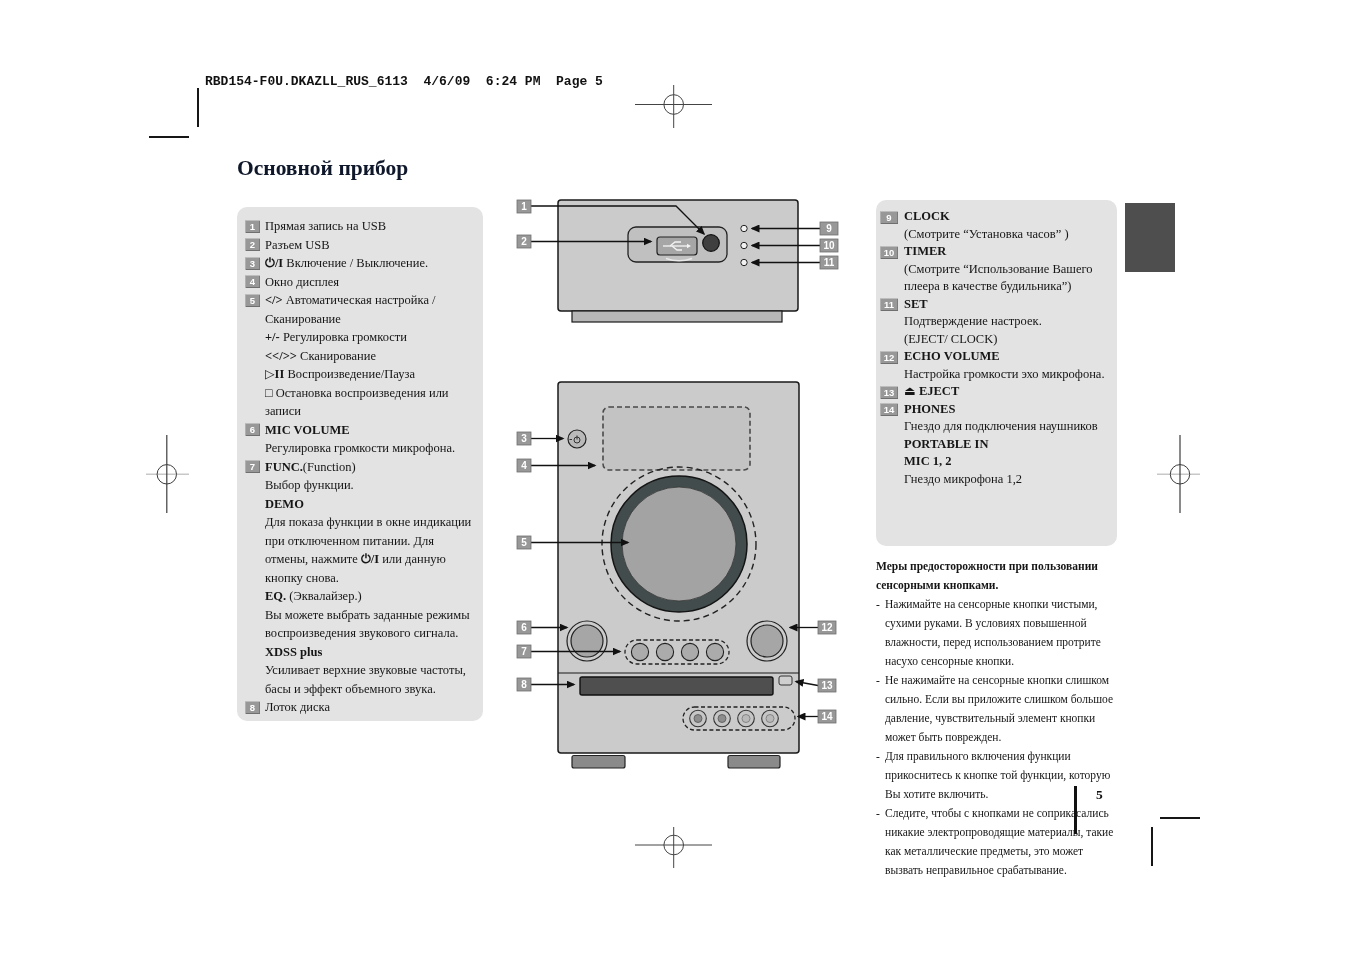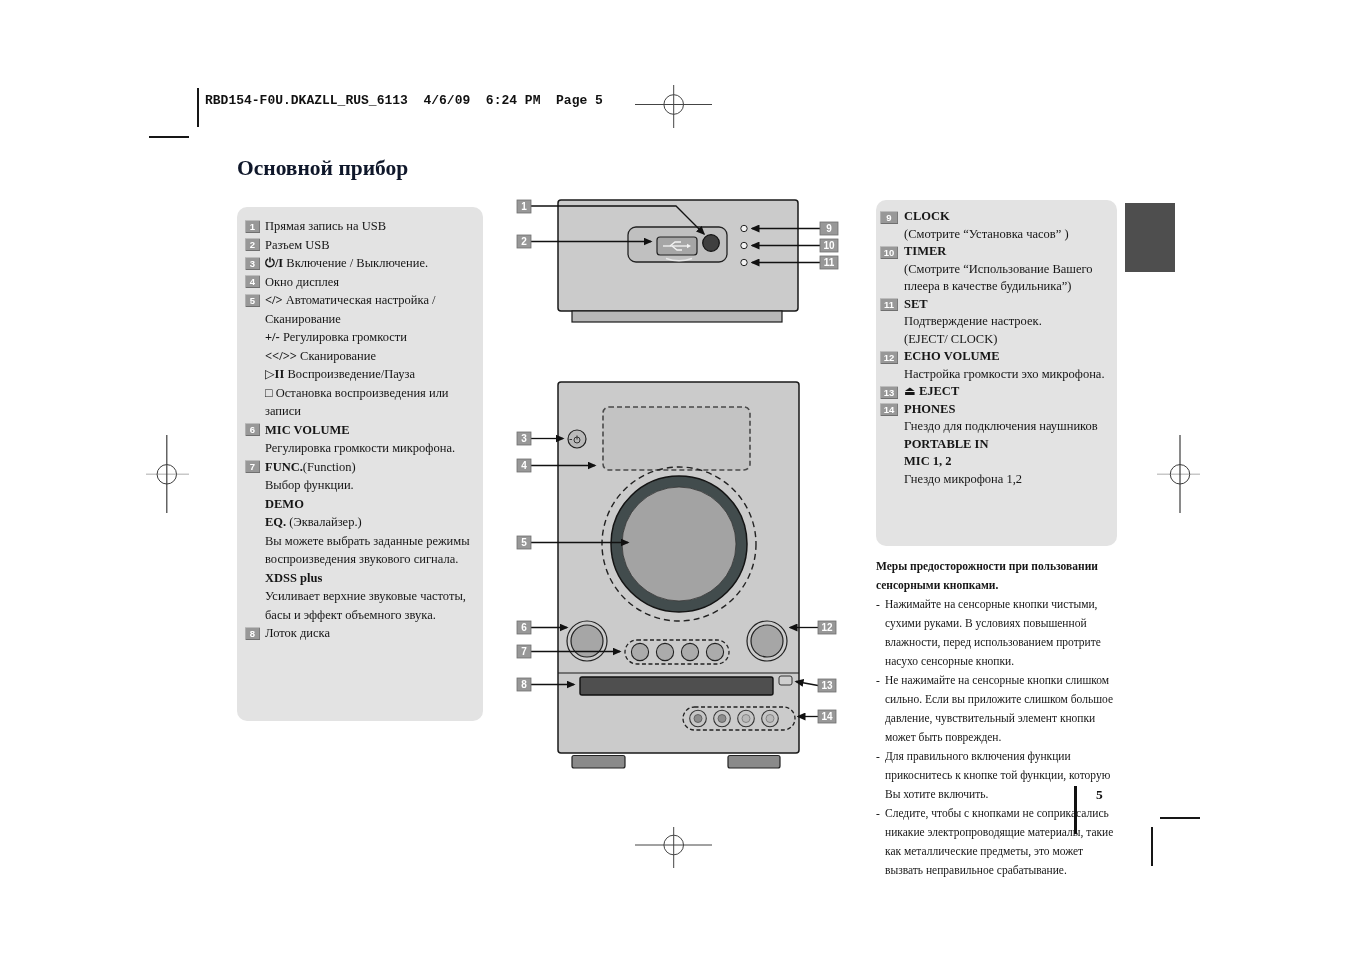--- a/index.html
+++ b/index.html
@@ -1,20 +1,20 @@
 <!DOCTYPE html>
 <html><head>
 <meta charset="utf-8">
 <style>
   html,body{margin:0;padding:0;background:#fff;}
   .page{position:relative;width:1351px;height:954px;background:#ffffff;overflow:hidden;
         font-family:"Liberation Serif","DejaVu Serif","DejaVu Sans",serif;color:#1a1a1a;}
   .abs{position:absolute;}
   
-  .doc-header{left:205px;top:93px;font:bold 13px/16px "Liberation Mono","DejaVu Sans Mono",monospace;
+  .doc-header{left:205px;top:74px;font:bold 13px/16px "Liberation Mono","DejaVu Sans Mono",monospace;
               white-space:pre;color:#111;}
   .doc-title{left:237px;top:156px;font-weight:bold;font-size:21.5px;color:#0f172a;}
   
   .mark{background:#161616;}
   .pgline{left:1074px;top:786px;width:3px;height:48px;background:#111;}
   .pagenum{left:1096px;top:787px;font-weight:bold;font-size:13.5px;color:#111;}
   .tab-marker{left:1125px;top:203px;width:50px;height:69px;background:#4e4e4e;}
   
   .panel{background:#e3e3e3;border-radius:10px;box-sizing:border-box;font-size:12.5px;color:#161616;}
   .panel-left{left:237px;top:207px;width:246px;height:514px;padding:10px 8px 0 0;line-height:18.5px;}
@@ -97,20 +97,21 @@
       <div class="p-item">
         <span class="num-badge">6</span>
         <div class="p-line"><span class="b">MIC VOLUME</span></div>
         <div class="p-line"><span>Регулировка громкости микрофона.</span></div>
       </div>
       <div class="p-item">
         <span class="num-badge">7</span>
         <div class="p-line"><span class="b">FUNC.</span><span>(Function)</span></div>
         <div class="p-line"><span>Выбор функции.</span></div>
         <div class="p-line"><span class="b">DEMO</span></div>
+        <div class="p-line"><span>Для показа функции в окне индикации при отключенном питании. Для отмены, нажмите </span><span class="b">⏻/I</span><span> или данную кнопку снова.</span></div>
         <div class="p-line"><span class="b">EQ.</span><span> (Эквалайзер.)</span></div>
         <div class="p-line"><span>Вы можете выбрать заданные режимы воспроизведения звукового сигнала.</span></div>
         <div class="p-line"><span class="b">XDSS plus</span></div>
         <div class="p-line"><span>Усиливает верхние звуковые частоты, басы и эффект объемного звука.</span></div>
       </div>
       <div class="p-item">
         <span class="num-badge">8</span>
         <div class="p-line"><span>Лоток диска</span></div>
       </div>
     </div>

